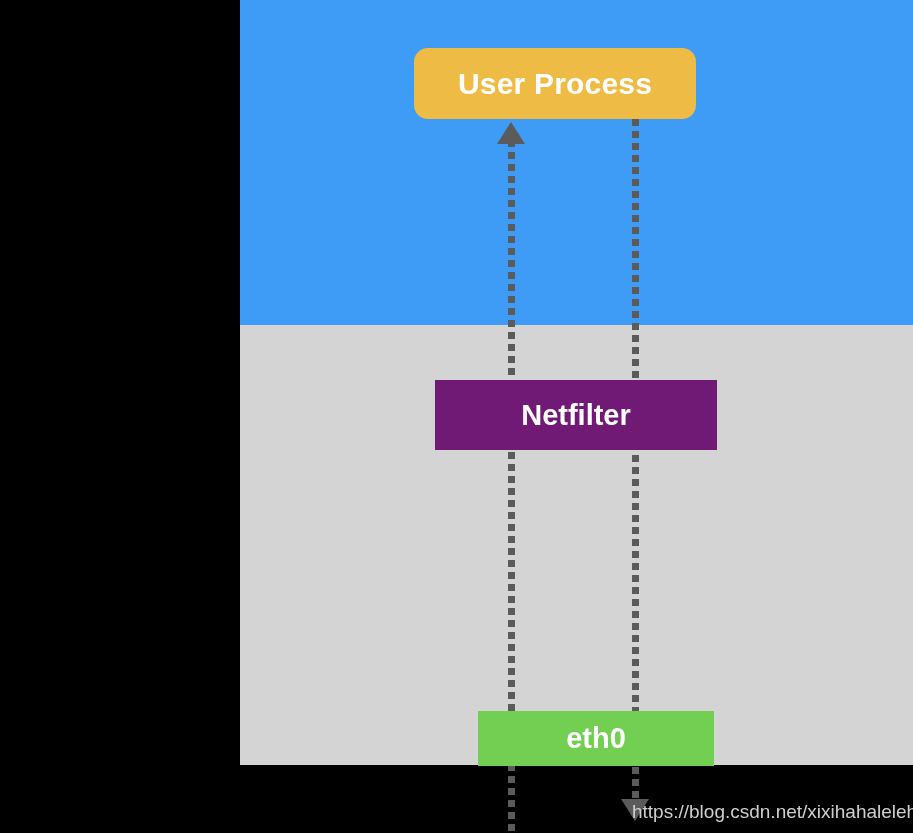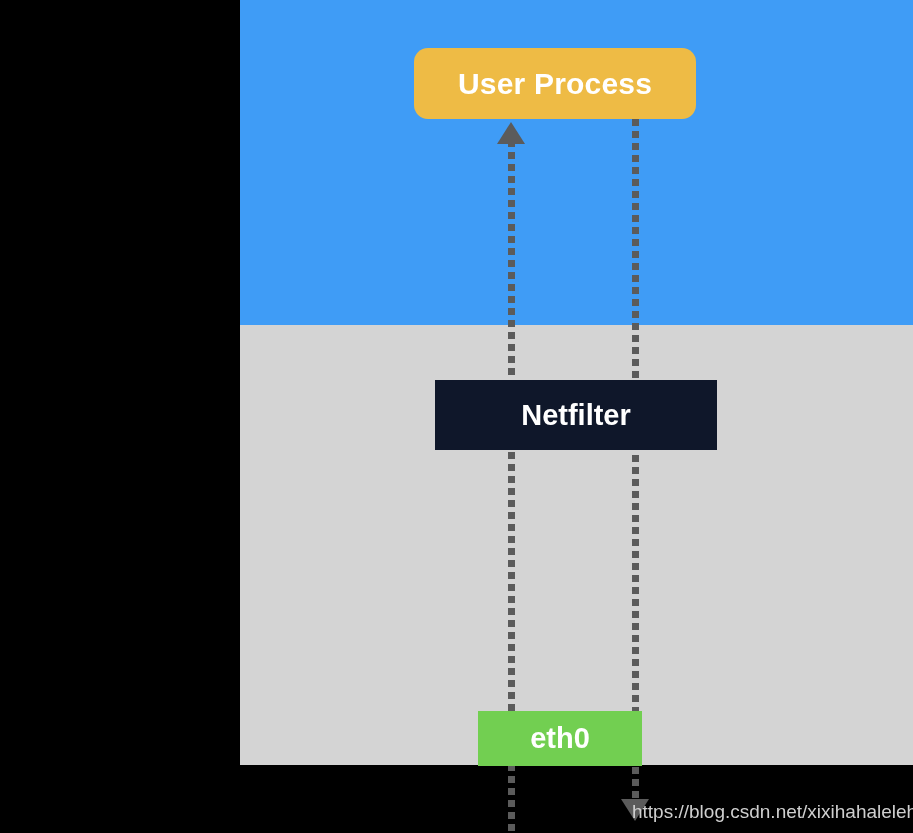--- a/index.html
+++ b/index.html
@@ -101,27 +101,27 @@
     background: #EEBB45;
     border-radius: 14px;
     font-size: 30px;
     letter-spacing: 0.2px;
   }
   .node-netfilter {
     left: 435px;
     top: 380px;
     width: 282px;
     height: 70px;
-    background: #0f172a;
+    background: #701a75;
     font-size: 29px;
   }
   .node-eth0 {
     left: 478px;
     top: 711px;
-    width: 164px;
+    width: 236px;
     height: 55px;
     background: #72CF51;
     font-size: 29px;
   }
 
   
   .watermark {
     position: absolute;
     left: 632px;
     top: 801px;

